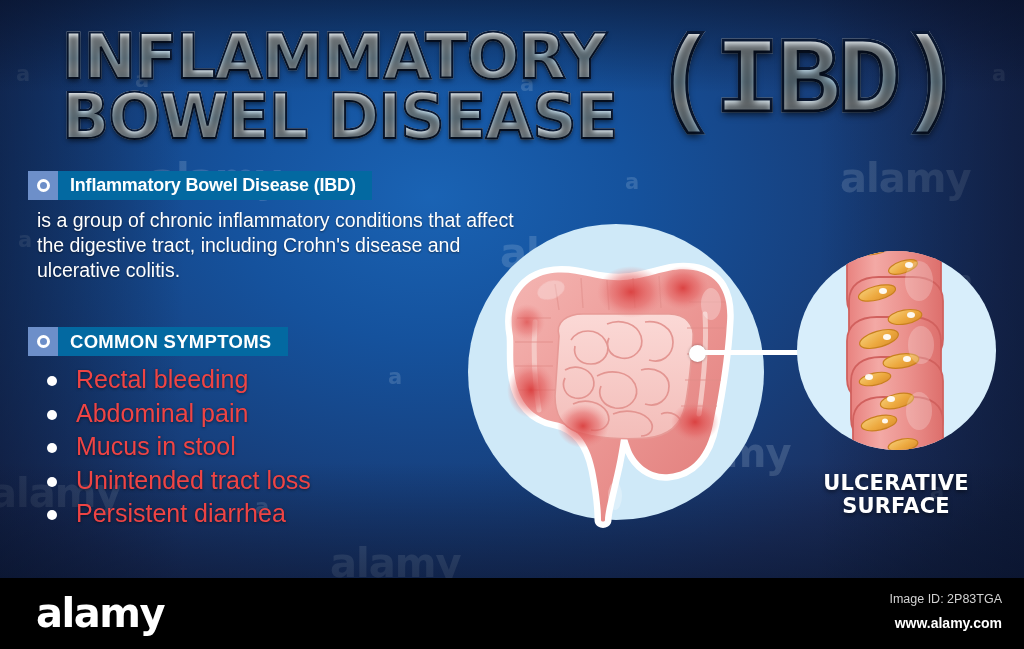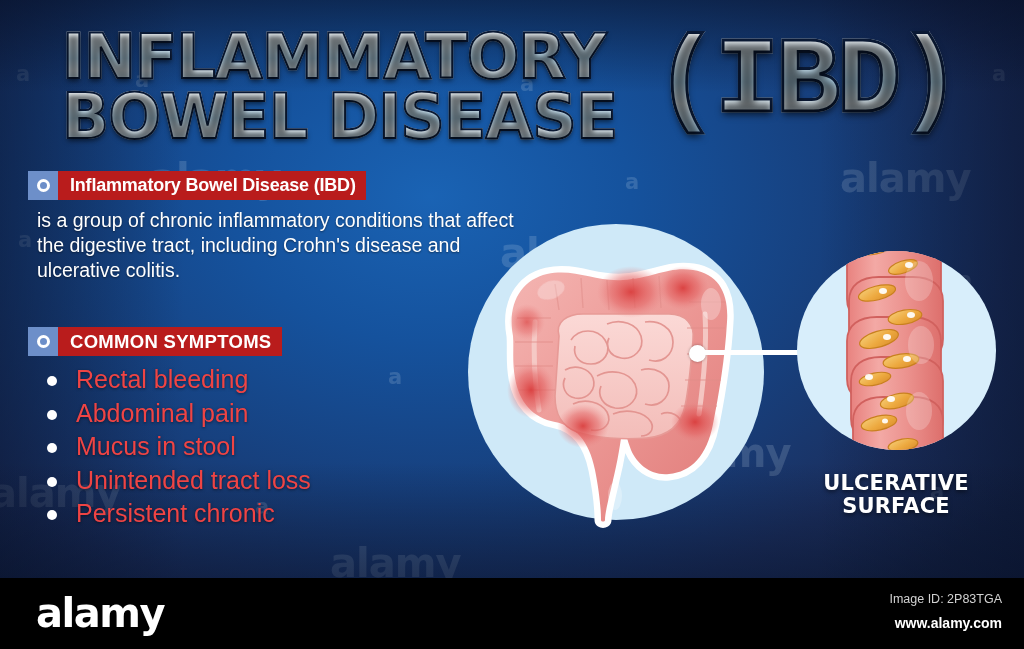--- a/index.html
+++ b/index.html
@@ -104,24 +104,24 @@
     justify-content: center;
     flex: none;
   }
   .ring {
     width: 13px; height: 13px;
     border: 3px solid #ffffff;
     border-radius: 50%;
     box-sizing: border-box;
   }
   .sec-bar {
-    background: #b91c1c;
+    background: #0369a1;
     display: flex;
     align-items: center;
-    padding: 0 10px 0 12px;
+    padding: 0 16px 0 12px;
     color: #ffffff;
     font-weight: 700;
     white-space: nowrap;
   }
   #sec-head-1 { left: 28px; top: 171px; }
   #sec-head-1 .sec-bar { font-size: 18px; letter-spacing: -0.2px; }
   #sec-head-2 { left: 28px; top: 327px; }
   #sec-head-2 .sec-bar { font-size: 18.5px; letter-spacing: 0.3px; }
 
   
@@ -311,21 +311,21 @@
     <li class="sym-item">
       <span class="sym-bullet"></span>
       <span>Mucus in stool</span>
     </li>
     <li class="sym-item">
       <span class="sym-bullet"></span>
       <span>Unintended tract loss</span>
     </li>
     <li class="sym-item">
       <span class="sym-bullet"></span>
-      <span>Persistent chronic</span>
+      <span>Persistent diarrhea</span>
     </li>
   </ul>
 
   <div class="colon-circle"></div>
   <svg class="colon-svg" viewBox="0 0 320 320">
     <defs>
       <linearGradient id="colGrad" x1="0" y1="0" x2="1" y2="1">
         <stop offset="0%" stop-color="#f4b5b2"></stop>
         <stop offset="45%" stop-color="#ed9a97"></stop>
         <stop offset="100%" stop-color="#e07a78"></stop>

